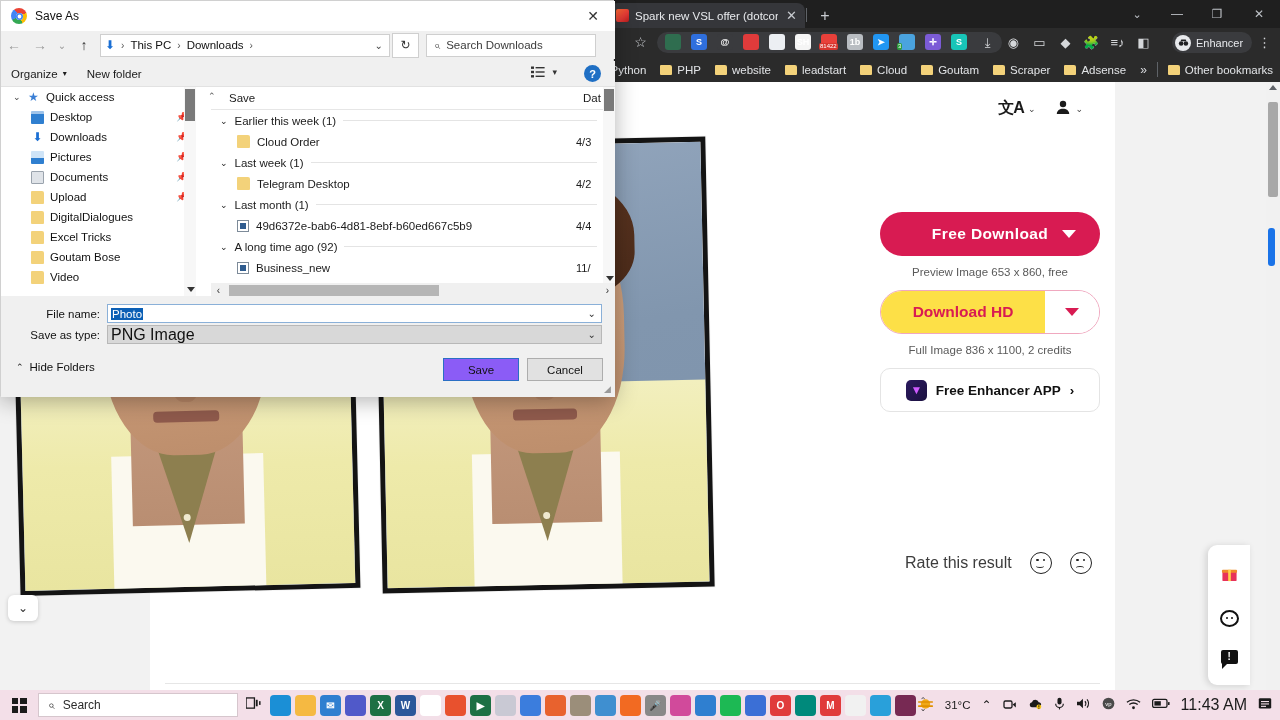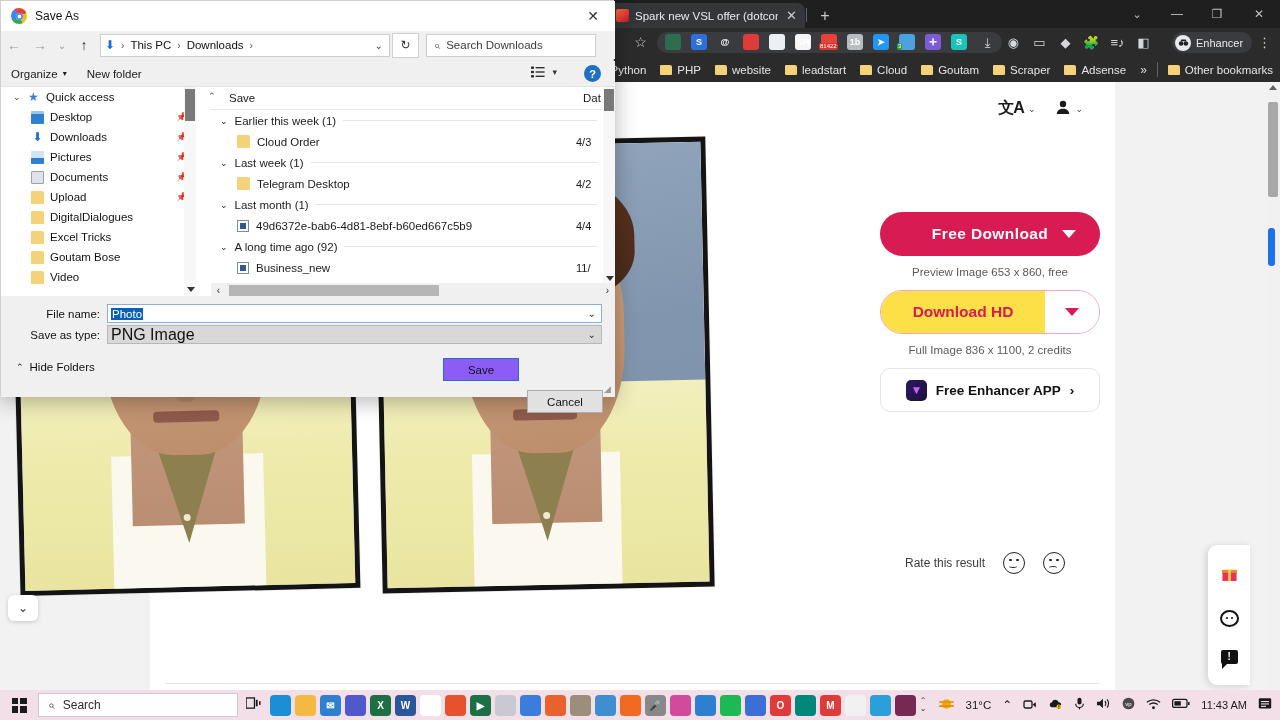--- a/index.html
+++ b/index.html
@@ -159,21 +159,21 @@
   .btn-hd-caret i { border-left:7px solid transparent; border-right:7px solid transparent;
                     border-top:8px solid #d81b52; display:block;}
   .btn-enh { margin-top:12px; width:220px; height:44px; border:1.4px solid #e4e4e4;
              border-radius:10px; background:#fff; display:flex; align-items:center;
              justify-content:center; gap:9px; color:#111; font-size:13.5px; font-weight:bold;}
   .enh-icon { width:21px; height:21px; border-radius:5px;
               background:linear-gradient(135deg,#2b1a5e,#1b1140); display:flex;
               align-items:center; justify-content:center;}
   .enh-icon span { font-size:12px; color:#cf5bff; }
   .rate-row { position:absolute; left:905px; top:470px; display:flex; align-items:center; gap:18px;}
-  .rate-label { color:#3c3c3c; font-size:12px; }
+  .rate-label { color:#3c3c3c; font-size:16px; }
   .face-btn { width:22px; height:22px; border:1.6px solid #222; border-radius:50%;
               position:relative; background:#fff;}
   .face-btn .eye { position:absolute; top:6px; width:2.4px; height:2.4px; background:#222; border-radius:50%;}
   .face-btn .eye.l { left:5.4px;} .face-btn .eye.r { right:5.4px;}
   .face-btn .mouth { position:absolute; left:5px; width:8.4px; height:4.6px;
                      border-bottom:1.6px solid #222; border-radius:0 0 50% 50%; top:10px;}
   .face-btn.sad .mouth { border-bottom:none; border-top:1.6px solid #222; border-radius:50% 50% 0 0; top:13px;}
 
   
   .floatbox { position:absolute; left:1208px; top:463px; width:42px; height:140px;
@@ -310,21 +310,21 @@
   .fld-caret { position:absolute; right:5px; font-size:10px; color:#333;}
 
   .sa-footer { position:absolute; left:0; top:347px; width:614px; height:49px; background:#f0f0f0;}
   .hide-folders { position:absolute; left:15px; top:13px; display:flex; align-items:center; gap:6px;
                   font-size:11.5px; color:#111;}
   .hf-chev { font-size:9px; }
   .btn { position:absolute; top:10px; width:76px; height:23px; font-size:11.5px; color:#111;
          display:flex; align-items:center; justify-content:center; background:#e1e1e1;
          border:1px solid #adadad;}
   .btn.primary { left:442px; background:#8b5cf6; border:1px solid #2a6fc4;}
-  .btn.cancel { left:526px;margin-top:32px; }
+  .btn.cancel { left:526px; }
   .sa-grip { position:absolute; right:4px; bottom:3px; font-size:9px; color:#9a9a9a;}
 
   
   #taskbar { position:absolute; left:0; top:690px; width:1280px; height:30px;
              background:#f3dfe8; display:flex; align-items:center; }
   .tb-start { width:38px; display:flex; align-items:center; justify-content:center;}
   .win-logo { width:15px; height:15px; display:grid; grid-template-columns:1fr 1fr;
               grid-template-rows:1fr 1fr; gap:1.6px;}
   .win-logo i { background:#1b1b1b; display:block;}
   .tb-search { width:200px; height:24px; background:#fff; border:1px solid #d6c6cd;
@@ -335,21 +335,21 @@
   .tb-apps { display:flex; align-items:center; gap:4px; padding-left:2px;}
   .tb-app { width:21px; height:21px; border-radius:4px; position:relative;
             display:flex; align-items:center; justify-content:center;
             font-size:10px; color:#fff; font-weight:bold; overflow:hidden;}
   .tb-app.active:after{content:""; position:absolute; left:3px; right:3px; bottom:-5px;
             height:2.5px; background:#9a3b2a; border-radius:2px;}
   .tb-updown { width:14px; color:#333; font-size:8px; line-height:8px; text-align:center;}
   .tray { position:absolute; right:8px; display:flex; align-items:center; gap:11px;
           font-size:11.5px; color:#1b1b1b;}
   .tray .ic { font-size:12px; }
-  .tray-time { font-size:11px; }
+  .tray-time { font-size:16px; }
 </style>
 </head>
 <body>
 
 <div id="chrome-window">
 
   <div class="chrome-tabstrip">
     <div class="tab">
       <div class="tab-favicon"></div>
       <div class="tab-title">Spark new VSL offer (dotcom-ot</div>

